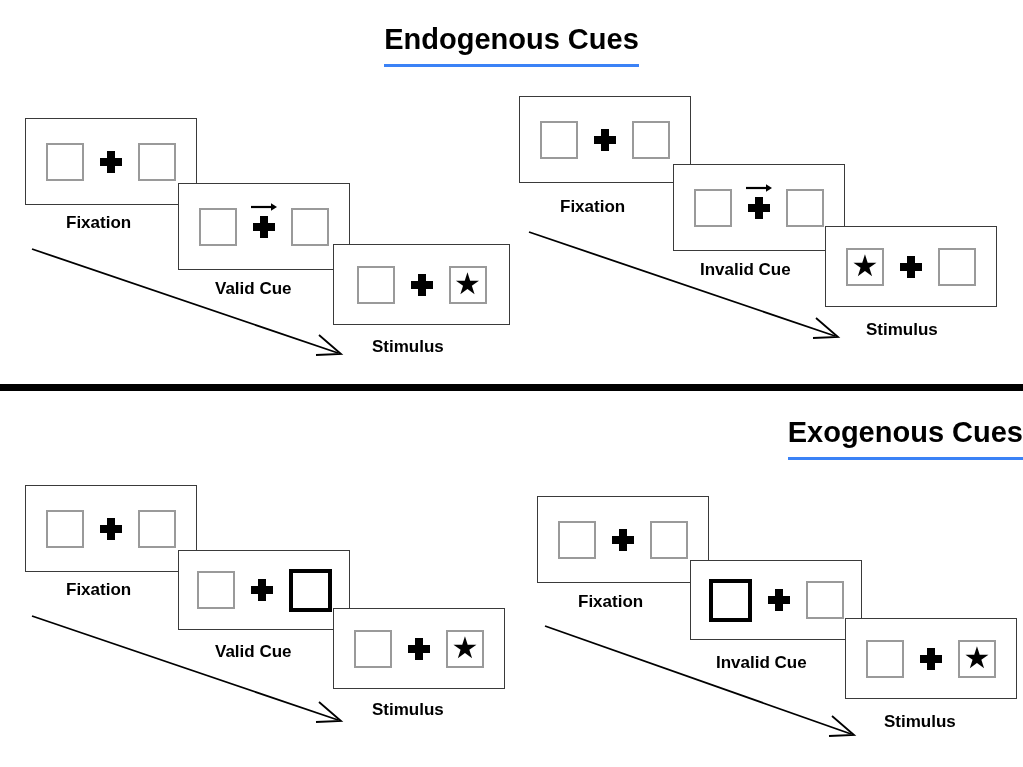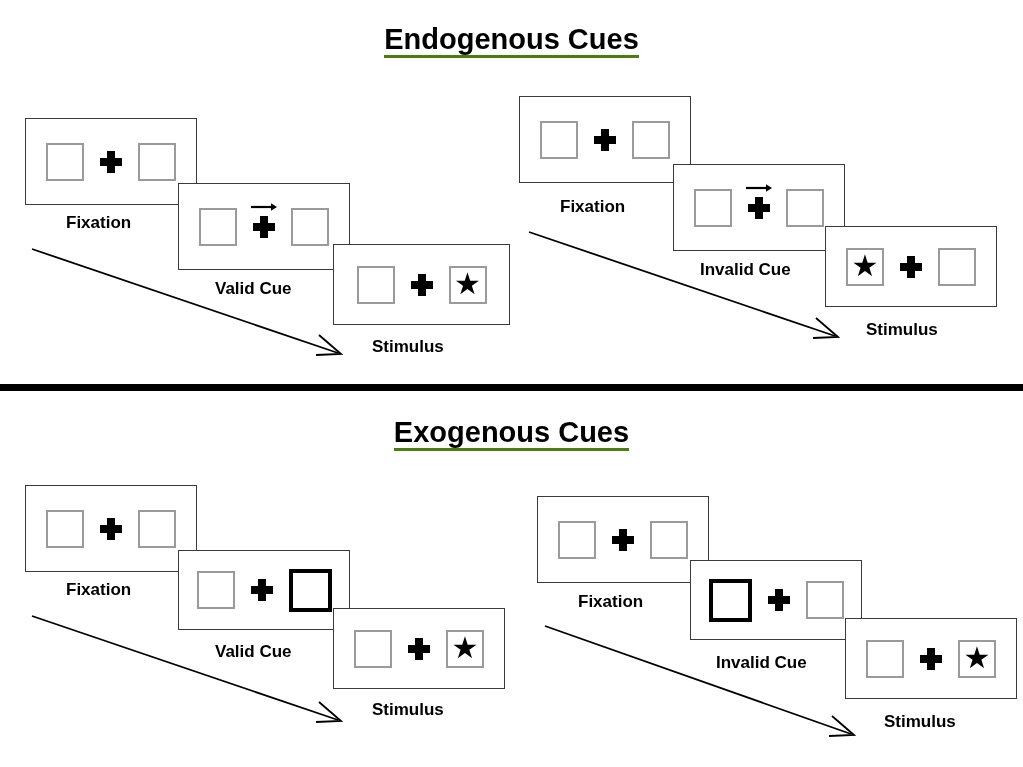--- a/index.html
+++ b/index.html
@@ -19,25 +19,25 @@
   .section-title {
     position: absolute;
     width: 100%;
     text-align: center;
     font-size: 29px;
     font-weight: bold;
     color: #000000;
     letter-spacing: 0px;
   }
   .section-title span {
-    border-bottom: 3px solid #4d7c0f;
-    padding-bottom: 0;
+    border-bottom: 3px solid #3b82f6;
+    padding-bottom: 9px;
   }
   #title-endogenous { top: 23px; left: 0; }
-  #title-exogenous  { top: 416px; left: 0; }
+  #title-exogenous  { top: 416px; left: 0; text-align: right; }
 
   
   #divider {
     position: absolute;
     left: 0;
     top: 384px;
     width: 1023px;
     height: 7px;
     background: #000000;
   }

